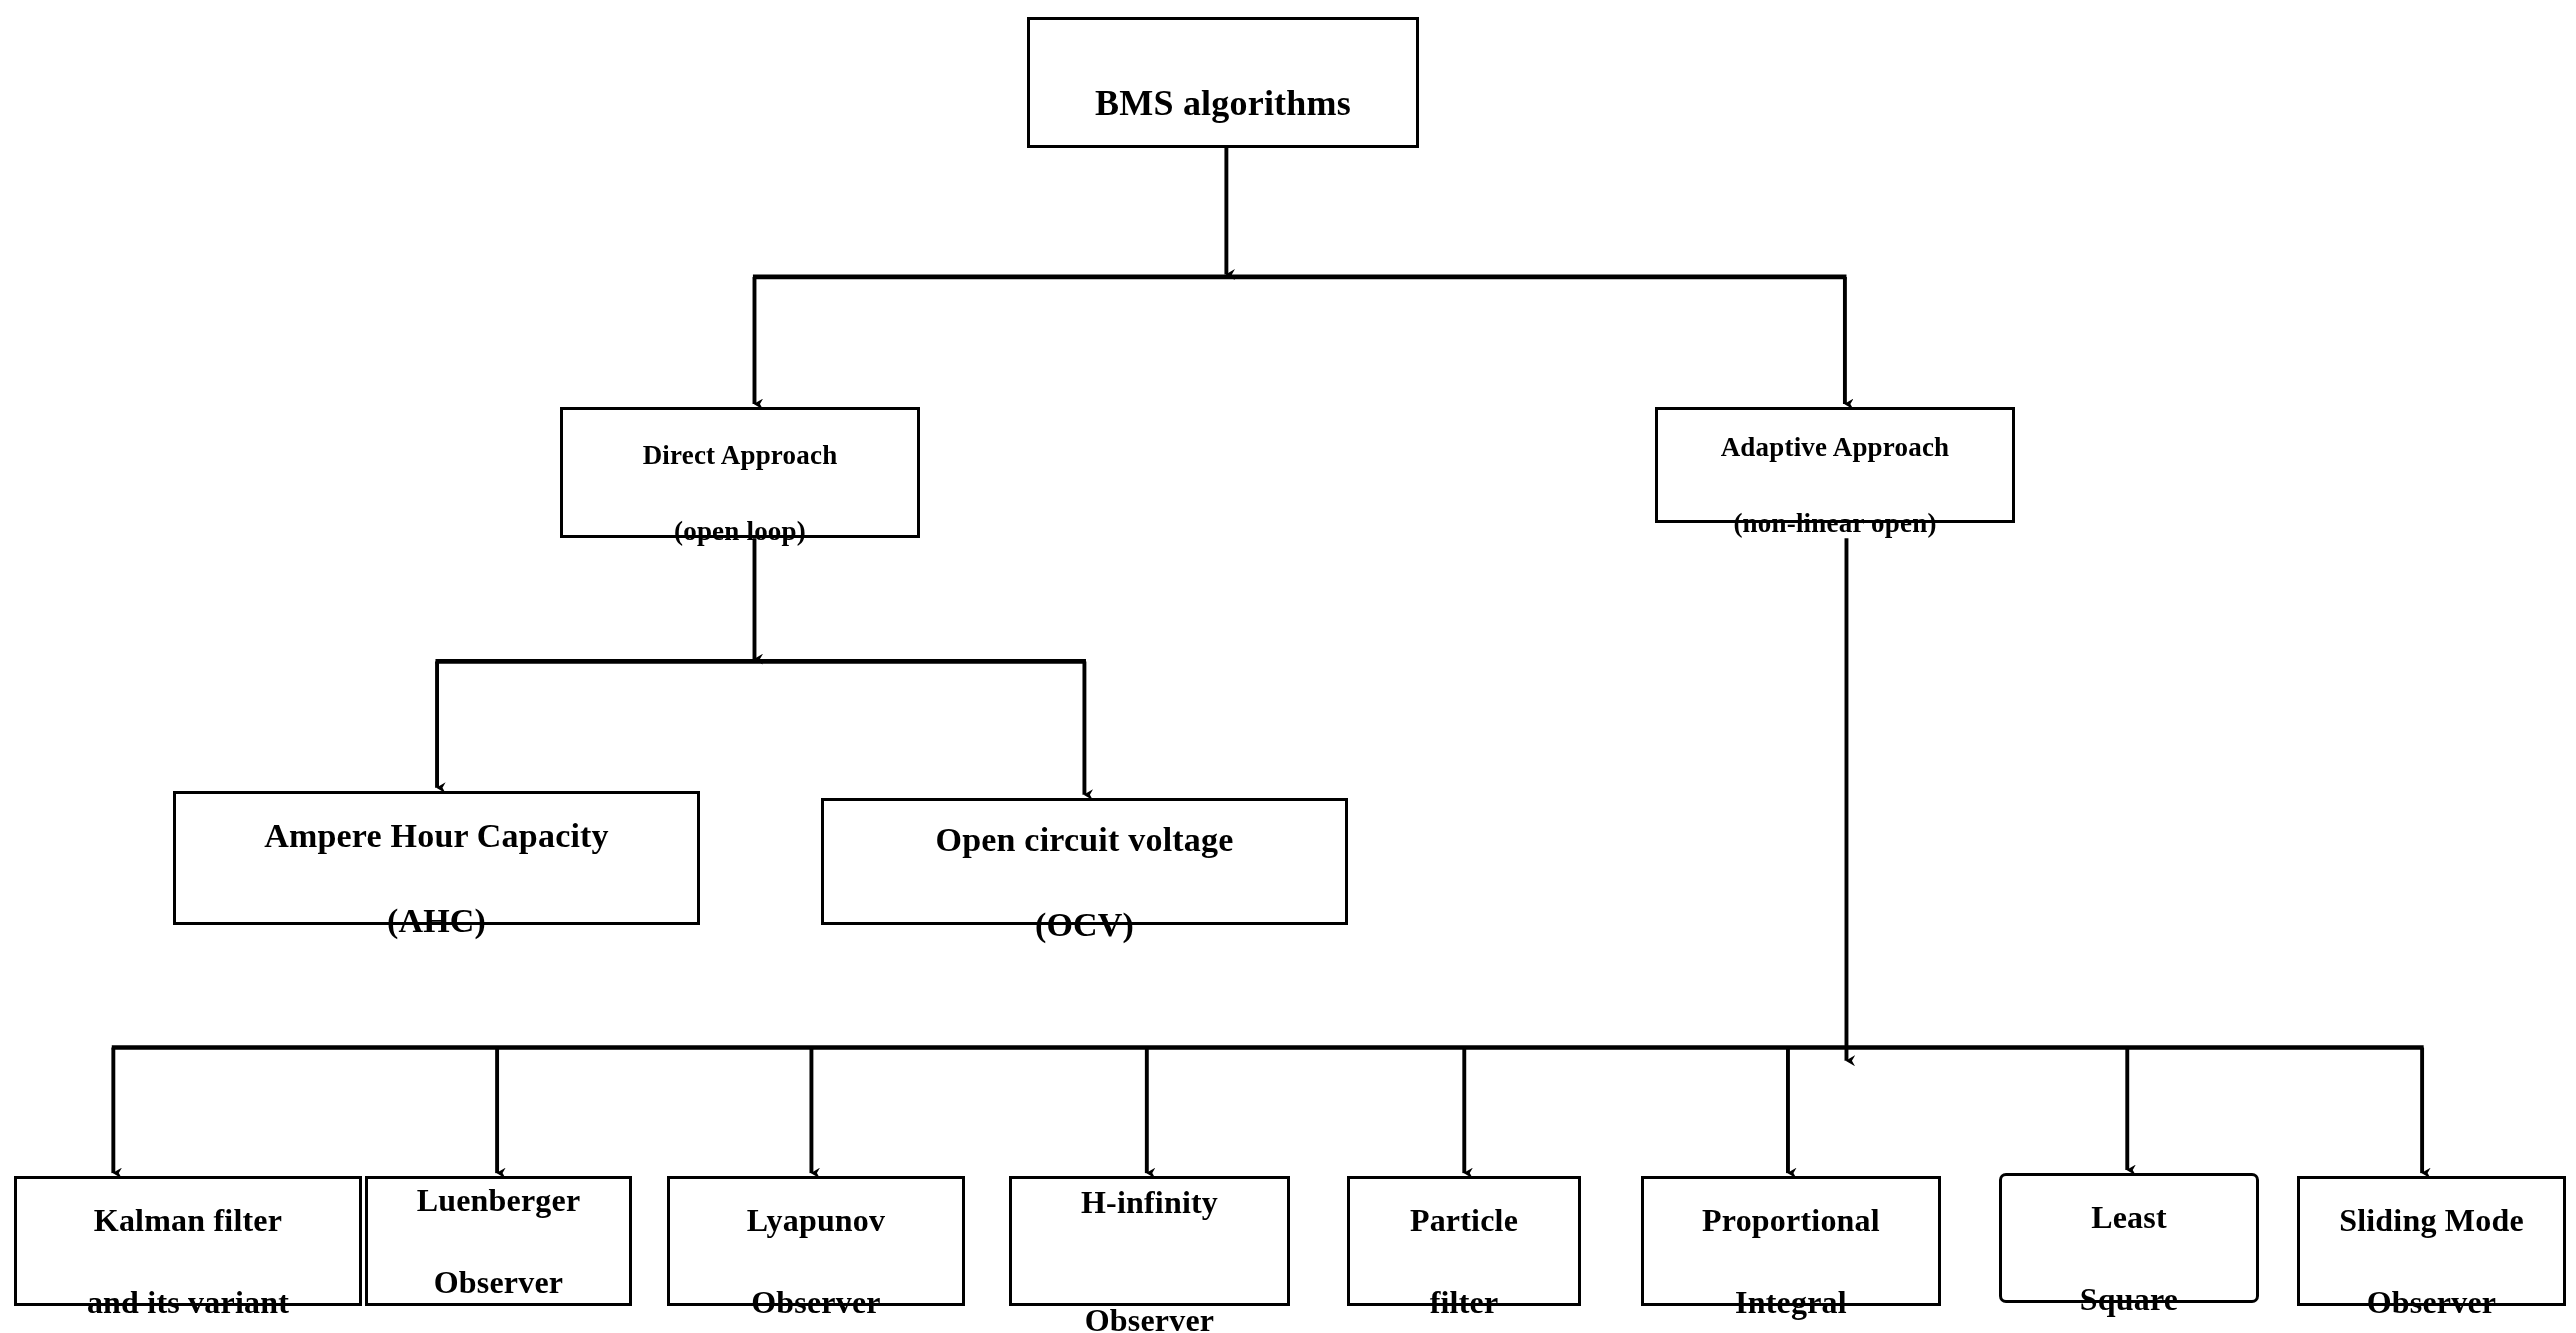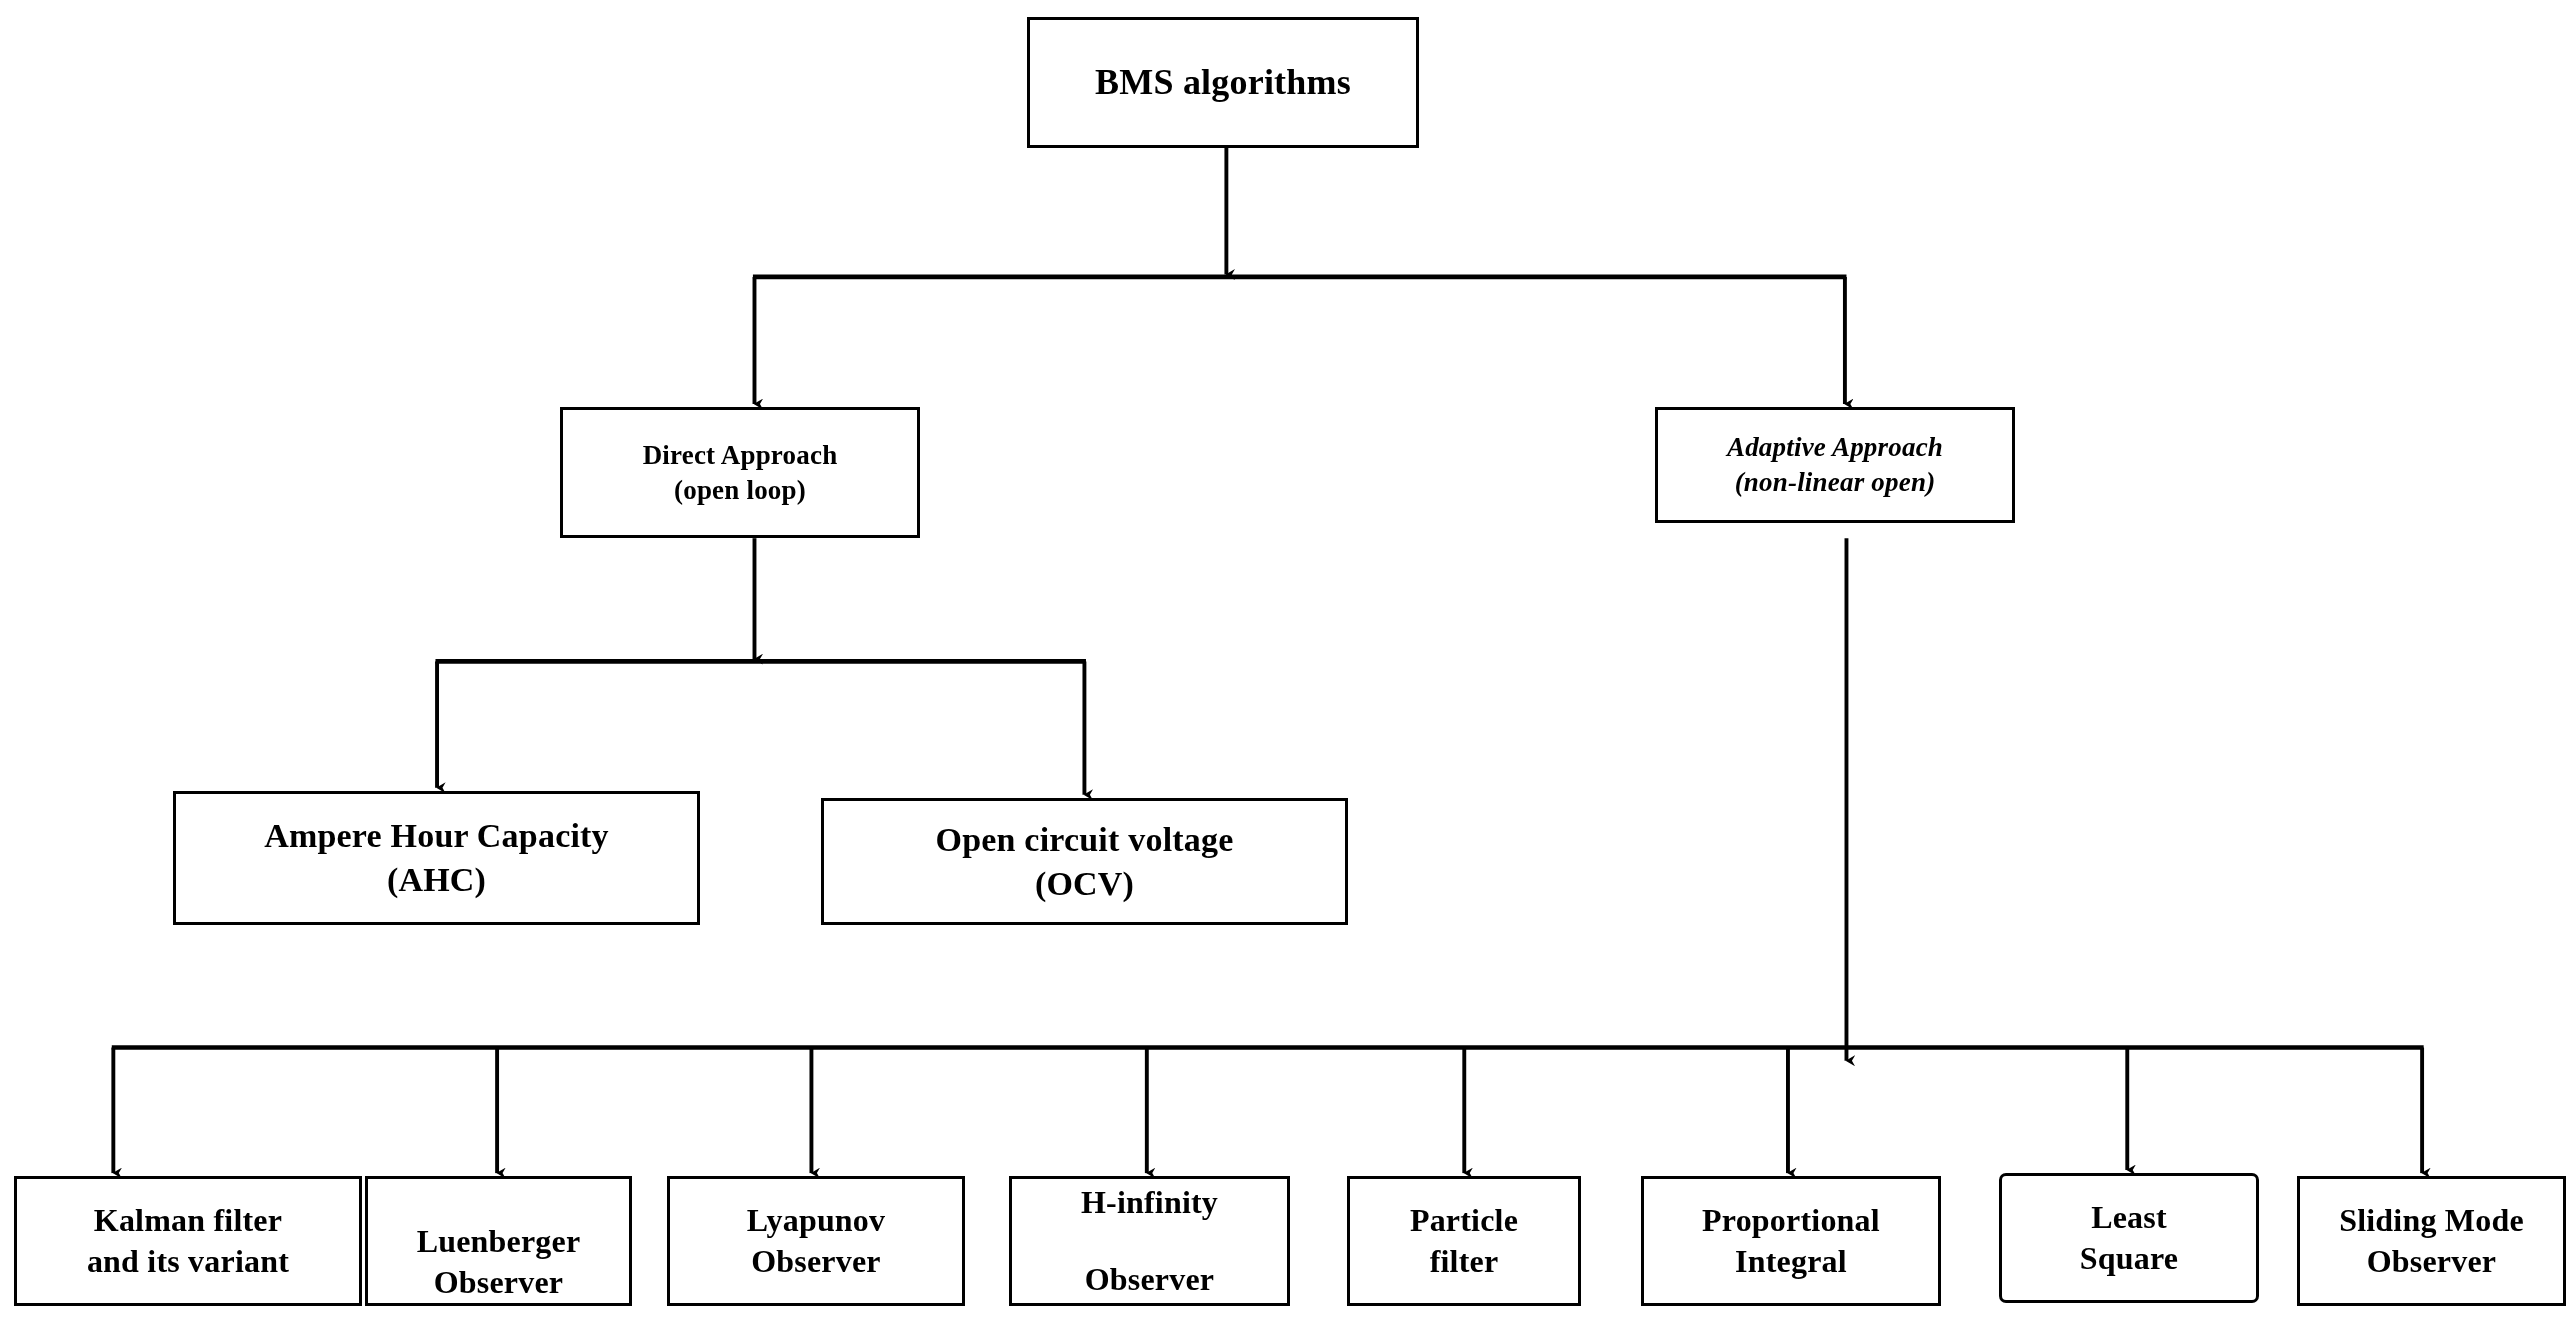--- a/index.html
+++ b/index.html
@@ -33,20 +33,21 @@
     text-align: center;
     font-family: "Liberation Serif", "DejaVu Serif", serif;
     font-weight: bold;
     color: #000000;
     line-height: 1.28;
     letter-spacing: 0.2px;
   }
   .node-box .line {
     display: block;
     white-space: nowrap;
+    margin-top: 41px;
   }
   .fs-root   { font-size: 36px; }
   .fs-level2 { font-size: 27px; }
   .fs-level3 { font-size: 34px; }
   .fs-leaf   { font-size: 32px; }
 </style>
 </head>
 <body>
 
 <div id="canvas">
@@ -90,21 +91,21 @@
 
   <div class="node-box fs-root" style="left:1027px; top:17px; width:392px; height:131px;">
     <span class="line">BMS algorithms</span>
   </div>
 
   <div class="node-box fs-level2" style="left:560px; top:407px; width:360px; height:131px;">
     <span class="line">Direct Approach</span>
     <span class="line">(open loop)</span>
   </div>
 
-  <div class="node-box fs-level2" style="left:1655px; top:407px; width:360px; height:116px;font-style:italic;">
+  <div class="node-box fs-level2" style="left:1655px; top:407px; width:360px; height:116px;">
     <span class="line">Adaptive Approach</span>
     <span class="line">(non-linear open)</span>
   </div>
 
   <div class="node-box fs-level3" style="left:173px; top:791px; width:527px; height:134px;justify-content:center;">
     <span class="line">Ampere Hour Capacity</span>
     <span class="line">(AHC)</span>
   </div>
 
   <div class="node-box fs-level3" style="left:821px; top:798px; width:527px; height:127px;">

